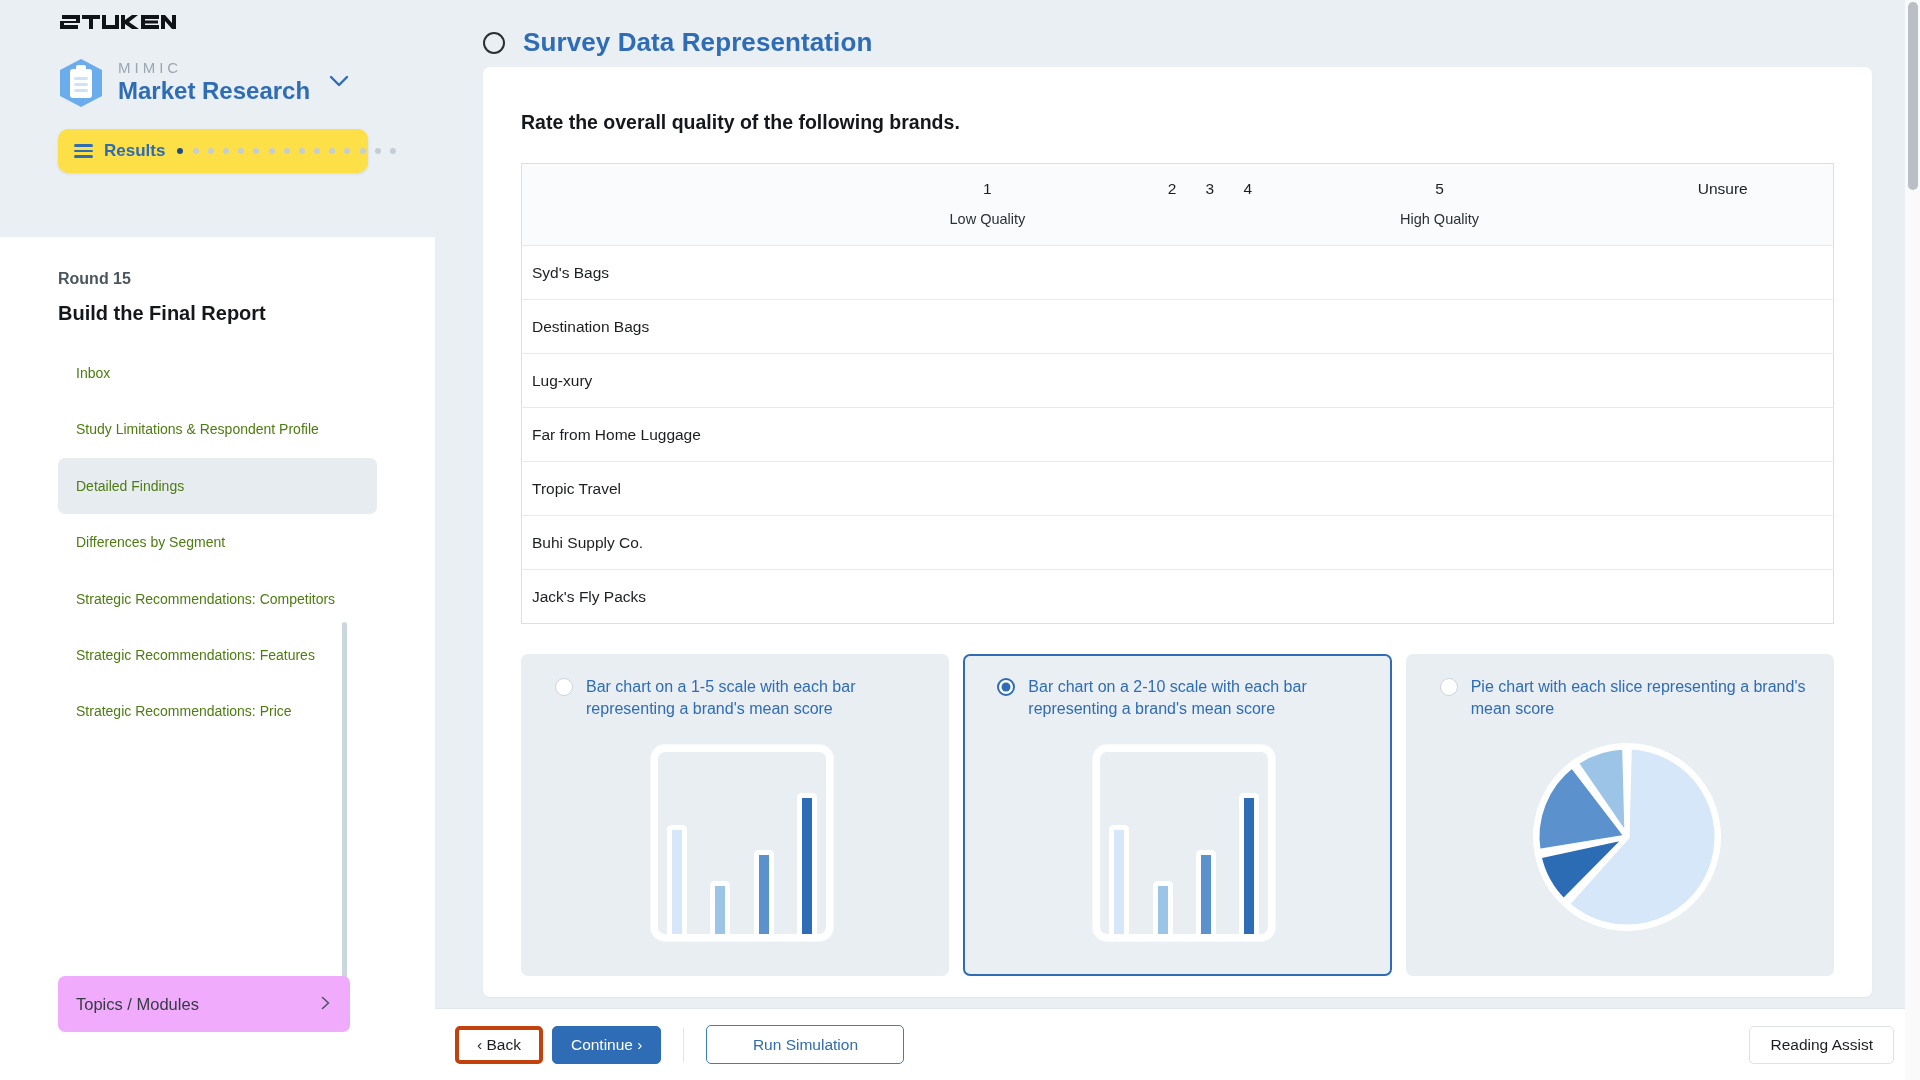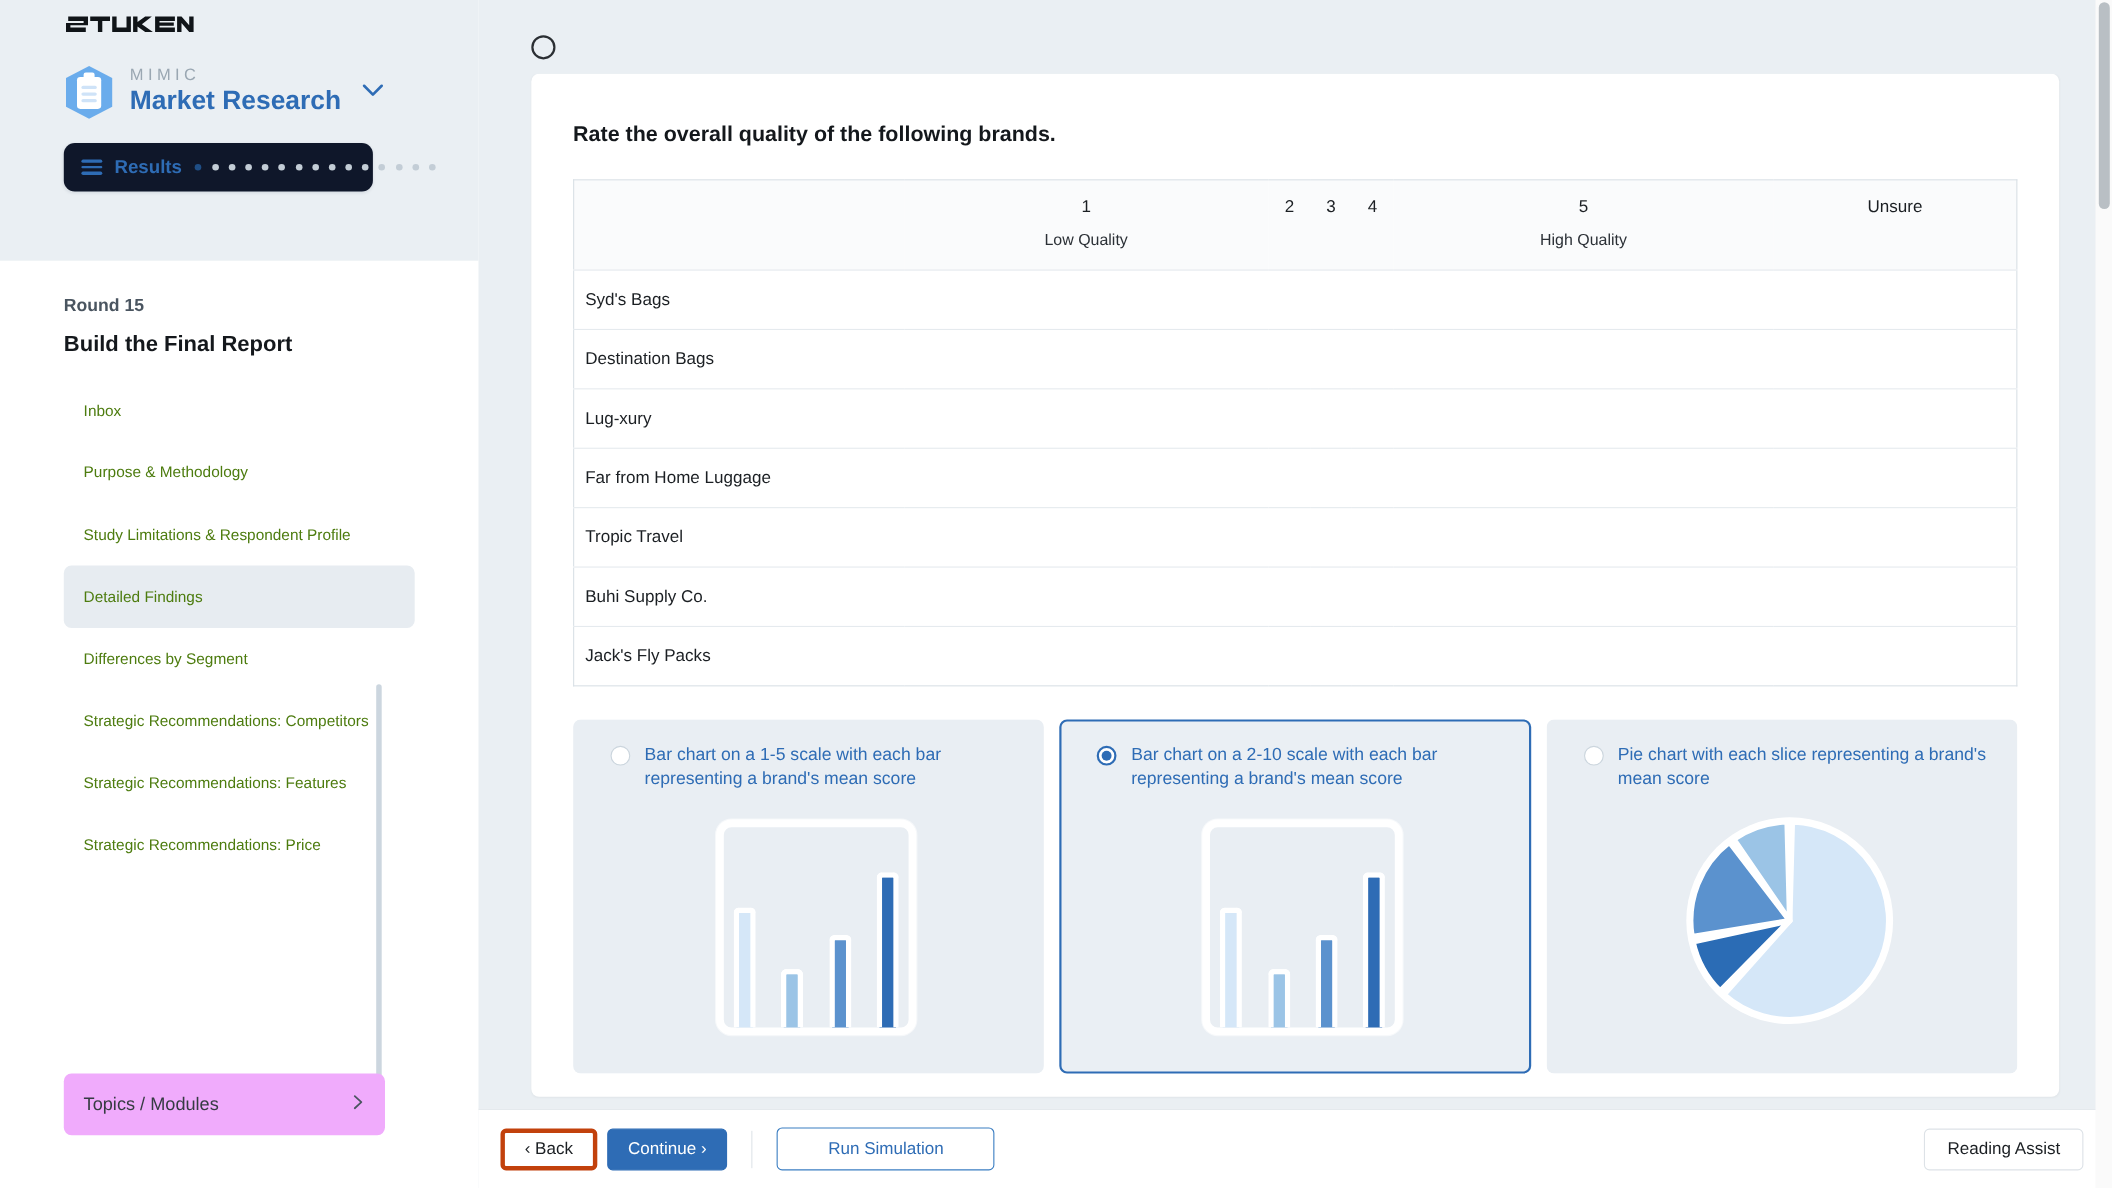--- a/index.html
+++ b/index.html
@@ -21,21 +21,21 @@
   .mimic-hex { width: 46px; height: 50px; flex: none; position: relative; }
   .mimic-text { margin-left: 14px; }
   .mimic-label {
     font-size: 15px; letter-spacing: 4px; color: #9aa7b2; font-weight: 400;
     line-height: 1.1;
   }
   .mimic-title { font-size: 24px; font-weight: 700; color: #2e6cb5; line-height: 1.2; margin-top: 1px; }
   .mimic-chev { margin-left: 18px; color: #2e6cb5; }
 
   .results-pill {
-    margin: 21px 0 0 58px; width: 281px; height: 44px; background: #0f172a;
+    margin: 21px 0 0 58px; width: 310px; height: 44px; background: #fde047;
     border-radius: 10px; display: flex; align-items: center; padding: 0 16px;
     box-shadow: 0 1px 3px rgba(20,40,70,0.10);
   }
   .hamburger { width: 19px; margin-right: 11px; flex: none; }
   .hamburger span { display: block; height: 2.2px; background: #2e6cb5; border-radius: 2px; margin: 3.4px 0; }
   .results-label { font-size: 17px; font-weight: 700; color: #2e6cb5; margin-right: 12px; }
   .dots { display: flex; align-items: center; gap: 9.2px; }
   .dot { width: 6px; height: 6px; border-radius: 50%; background: #c3cdd6; flex: none; }
   .dot.active { background: #1f4e85; }
 
@@ -210,21 +210,20 @@
           </div>
       </div>
     </div>
 
     <div class="sidebar-body">
       <div class="round-label">Round 15</div>
       <div class="round-title">Build the Final Report</div>
 
       <nav class="nav-list" id="nav-list">
           <div class="nav-item">Inbox</div>
-          <div class="nav-item">Purpose &amp; Methodology</div>
           <div class="nav-item">Study Limitations &amp; Respondent Profile</div>
           <div class="nav-item active">Detailed Findings</div>
           <div class="nav-item">Differences by Segment</div>
           <div class="nav-item">Strategic Recommendations: Competitors</div>
           <div class="nav-item">Strategic Recommendations: Features</div>
           <div class="nav-item">Strategic Recommendations: Price</div>
         </nav>
 
       <div class="sb-scroll-track"></div>
 
@@ -236,20 +235,21 @@
             </svg>
         </span>
       </div>
     </div>
   </aside>
 
   <main class="main">
 
     <div class="main-head">
       <div class="head-circle"></div>
+      <h1 class="head-title">Survey Data Representation</h1>
     </div>
 
     <div class="content-scroll">
       <section class="card">
 
         <div class="q-title">Rate the overall quality of the following brands.</div>
 
         <table class="rating">
           <thead>
             <tr id="rating-head-row">

